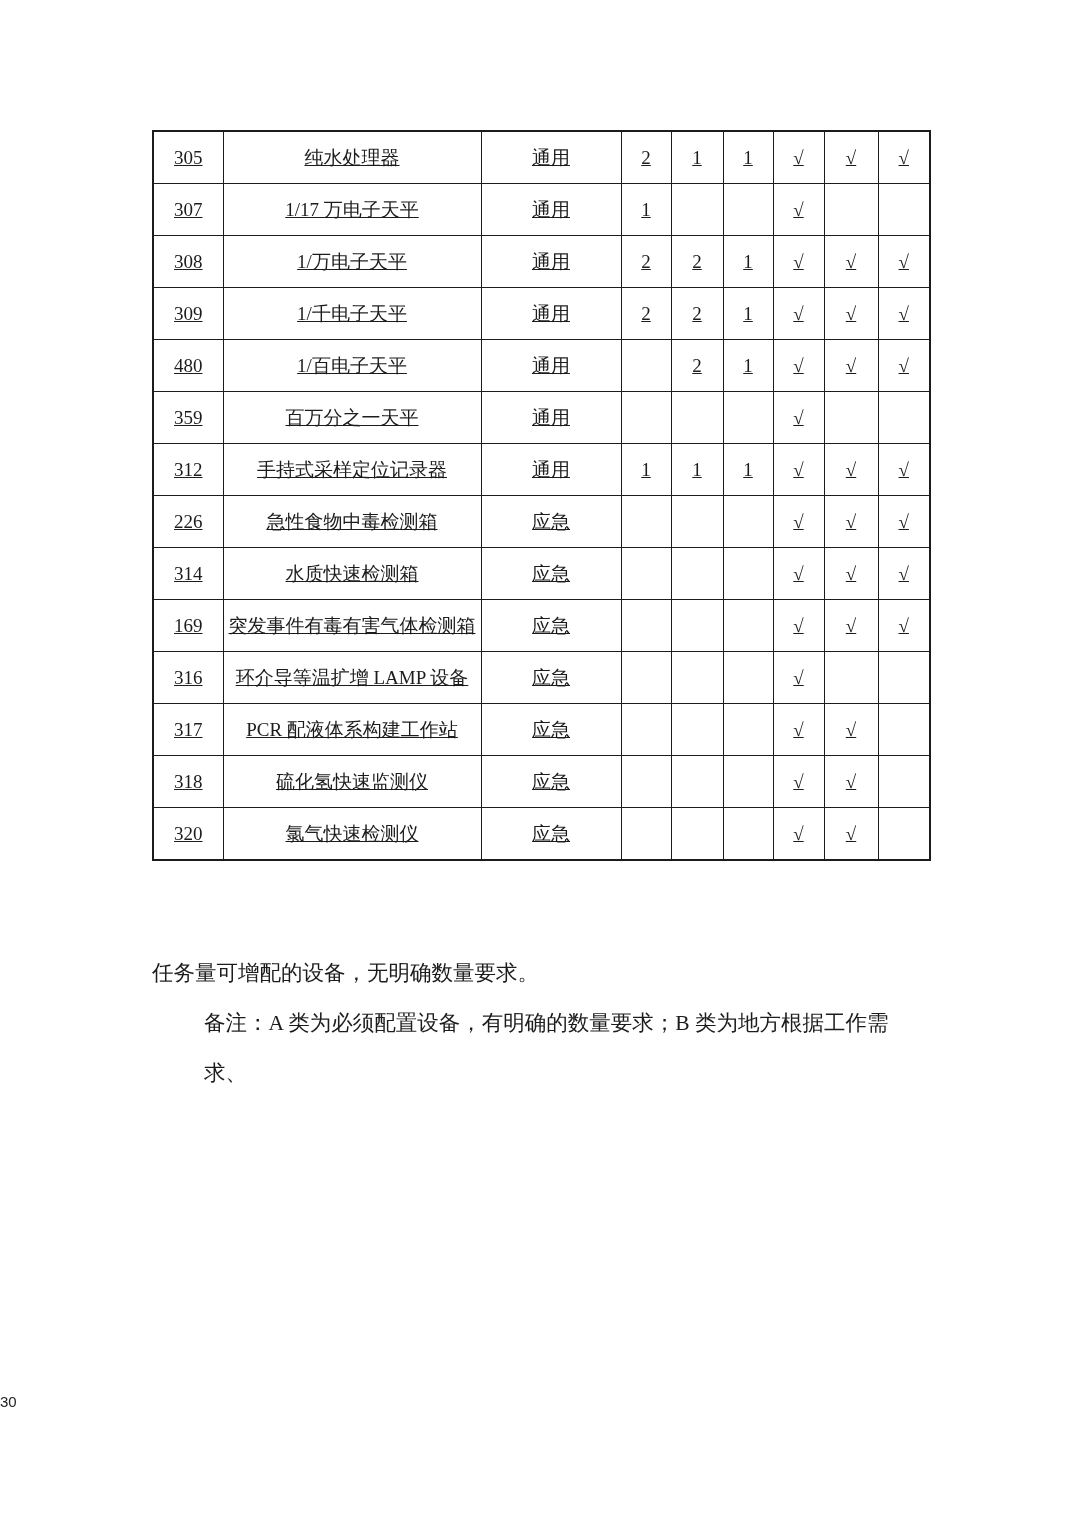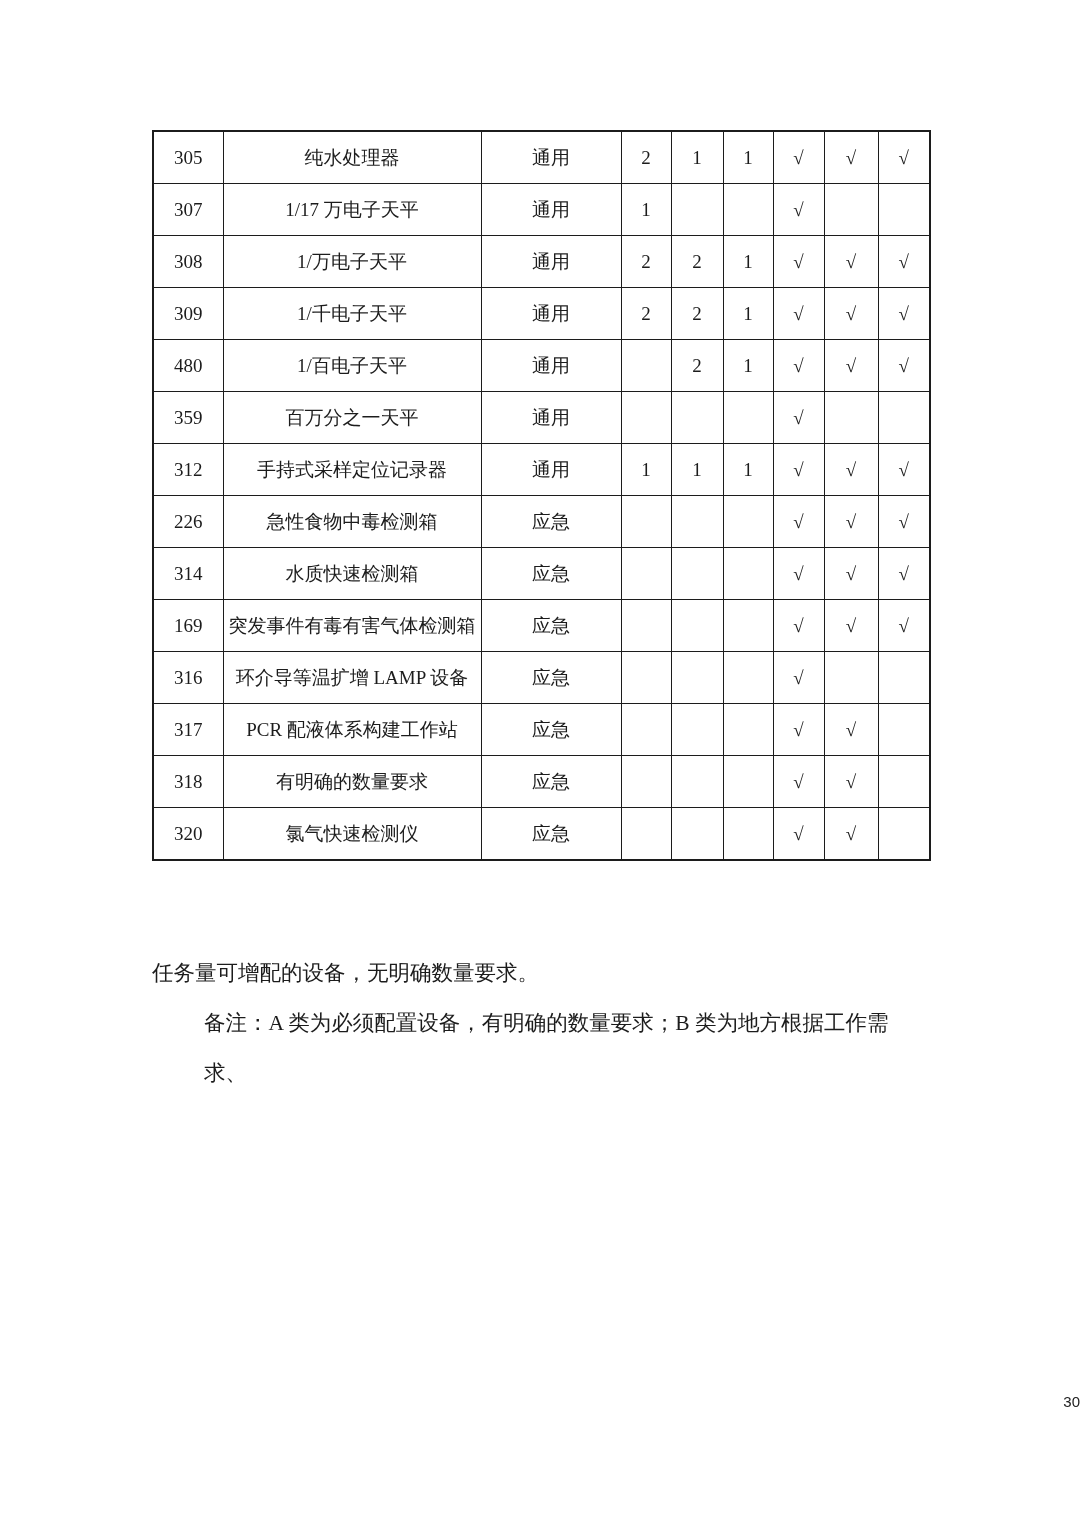--- a/index.html
+++ b/index.html
@@ -18,20 +18,21 @@
     overflow: hidden;
   }
   table.equipment {
     position: absolute;
     left: 152px;
     top: 130px;
     width: 777px;
     border-collapse: collapse;
     table-layout: fixed;
     border: 2px solid #1c1c1c;
+    text-decoration: underline;
   }
   table.equipment td {
     border: 1.5px solid #1c1c1c;
     height: 47px;
     text-align: center;
     vertical-align: middle;
     font-size: 19px;
     line-height: 1.45;
     padding: 2px 4px;
     word-break: break-word;
@@ -49,21 +50,21 @@
   .note .line {
     display: block;
     line-height: 50px;
   }
   .note .line.first { padding-left: 52px; }
   .page-number {
     position: absolute;
     left: 0;
     top: 1393px;
     width: 100%;
-    text-align: right;
+    text-align: left;
     font-family: "Liberation Sans", "DejaVu Sans", sans-serif;
     font-size: 15px;
     color: #222222;
   }
 </style>
 </head>
 <body>
 
 <div class="page">
 
@@ -207,21 +208,21 @@
       <td>应急</td>
       <td></td>
       <td></td>
       <td></td>
       <td class="check-cell">√</td>
       <td class="check-cell">√</td>
       <td class="check-cell"></td>
     </tr>
         <tr>
       <td>318</td>
-      <td class="name-cell">有明确的数量要求</td>
+      <td class="name-cell">硫化氢快速监测仪</td>
       <td>应急</td>
       <td></td>
       <td></td>
       <td></td>
       <td class="check-cell">√</td>
       <td class="check-cell">√</td>
       <td class="check-cell"></td>
     </tr>
         <tr>
       <td>320</td>

